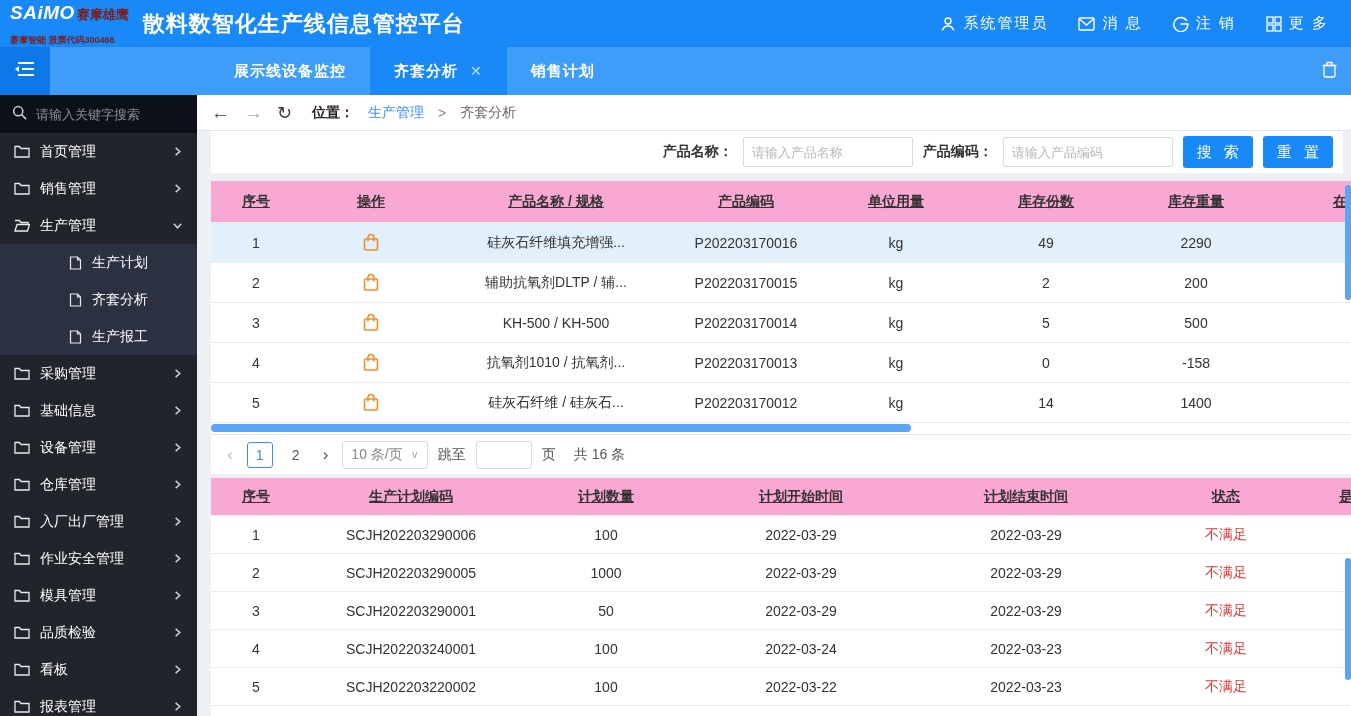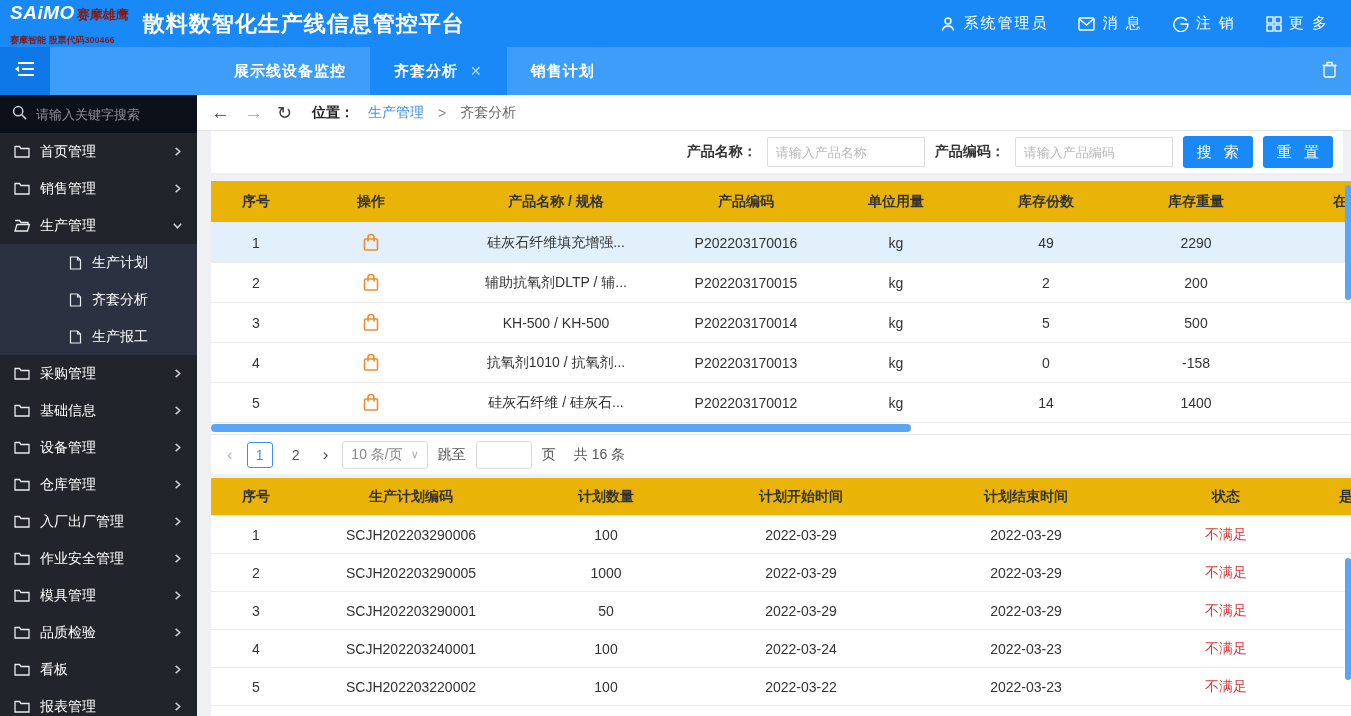--- a/index.html
+++ b/index.html
@@ -45,30 +45,30 @@
   .nav-back { color:#3c3c3c; }
   .nav-fwd { color:#a8a8a8; }
   .nav-refresh { color:#3c3c3c; font-size:18px; }
   .bc-prefix { color:#222; font-weight:bold; margin-left:6px; }
   .bc-link { color:#3e8ef0; cursor:pointer; }
   .bc-sep { color:#888; }
   .bc-current { color:#666; }
 
   .filter-panel { position:absolute; left:14px; right:8px; top:36px; height:42px; background:#fff; display:flex; align-items:center; justify-content:flex-end; gap:10px; padding-right:10px; font-size:14px; color:#333; }
   .filter-label { font-weight:bold; }
-  .filter-input { width:158px; height:30px; border:1px solid #dcdcdc; border-radius:2px; padding:0 8px; font-size:13px; color:#333; outline:none; font-family:inherit; }
+  .filter-input { width:170px; height:30px; border:1px solid #dcdcdc; border-radius:2px; padding:0 8px; font-size:13px; color:#333; outline:none; font-family:inherit; }
   .filter-input::placeholder { color:#b8b8b8; }
   .btn-blue { min-width:64px; height:32px; background:#1989f8; color:#fff; border:none; border-radius:3px; font-size:15px; letter-spacing:4px; padding:0 10px 0 14px; cursor:pointer; font-family:inherit;text-align:right; }
 
   .panel { position:absolute; left:14px; right:0; background:#fff; overflow:hidden; }
   .p-table1 { top:86px; height:253px; }
   .p-table2 { top:383px; height:238px; }
 
   .trow { display:flex; align-items:center; border-bottom:1px solid #ececec; font-size:14px; color:#333; }
-  .trow.head { background:#eab308; font-weight:bold; color:#333; }
+  .trow.head { background:#f9a8d4; font-weight:bold; color:#333;text-decoration:underline; }
   .trow.hl { background:#e2f0fb; }
   .cell { text-align:center; white-space:nowrap; overflow:hidden; flex-shrink:0; }
   
   .t1 .trow { height:40px; }
   .t1 .trow.head { height:42px; }
   .t1 .c1{width:90px;} .t1 .c2{width:140px;} .t1 .c3{width:230px;} .t1 .c4{width:150px;}
   .t1 .c5{width:150px;} .t1 .c6{width:150px;} .t1 .c7{width:150px;}
   .t1 .c8{width:120px; text-align:right; padding-right:16px;}
   
   .t2 .trow { height:38px; }

